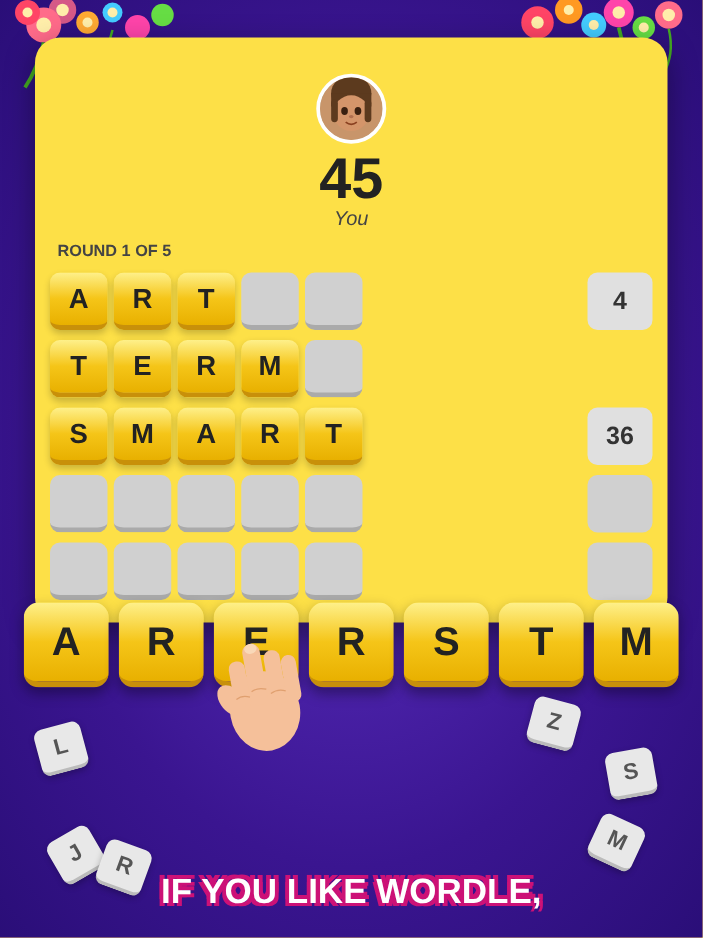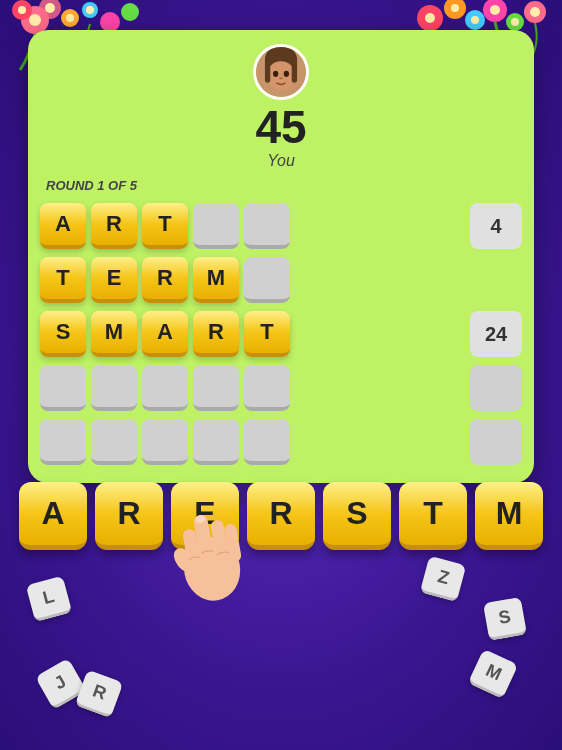--- a/index.html
+++ b/index.html
@@ -29,23 +29,23 @@
       height: 120px;
       pointer-events: none;
     }
 
     
     .game-card {
       position: absolute;
       top: 30px;
       left: 28px;
       right: 28px;
-      background: #bef264;
+      background: #fde047;
       border-radius: 20px;
-      padding: 0 0 18px 0;
+      padding: 15px 0 18px 0;
       box-shadow: 0 8px 24px rgba(0,0,0,0.4);
     }
 
     
     .score-header {
       display: flex;
       flex-direction: column;
       align-items: center;
       padding-top: 14px;
       padding-bottom: 8px;
@@ -78,21 +78,20 @@
       font-style: italic;
     }
 
     
     .round-label {
       font-size: 13px;
       font-weight: bold;
       color: #444;
       margin-left: 18px;
       margin-bottom: 10px;
-      font-style: italic;
     }
 
     
     .word-rows {
       padding: 0 12px;
       display: flex;
       flex-direction: column;
       gap: 8px;
     }
 
@@ -310,21 +309,21 @@
     </div>
 
     <div class="word-row">
       <div class="word-tiles">
         <div class="tile">S</div>
         <div class="tile">M</div>
         <div class="tile">A</div>
         <div class="tile">R</div>
         <div class="tile">T</div>
       </div>
-      <div class="score-box">24</div>
+      <div class="score-box">36</div>
     </div>
 
     <div class="word-row">
       <div class="word-tiles">
         <div class="tile empty"></div>
         <div class="tile empty"></div>
         <div class="tile empty"></div>
         <div class="tile empty"></div>
         <div class="tile empty"></div>
       </div>
@@ -375,13 +374,14 @@
 </div>
 
 <div class="scattered-letter" style="left: 30px; top: 580px; transform: rotate(-15deg);">L</div>
 <div class="scattered-letter" style="left: 42px; top: 665px; transform: rotate(-30deg);">J</div>
 <div class="scattered-letter" style="left: 80px; top: 675px; transform: rotate(20deg);">R</div>
 <div class="scattered-letter" style="right: 100px; top: 560px; transform: rotate(15deg);">Z</div>
 <div class="scattered-letter" style="right: 38px; top: 600px; transform: rotate(-10deg);">S</div>
 <div class="scattered-letter" style="right: 50px; top: 655px; transform: rotate(25deg);">M</div>
 
 <div class="promo-text" style="bottom: 20px;">
+  <div style="color:#fff; text-shadow: 3px 3px 0 #cc1177, -3px 3px 0 #cc1177, 3px -3px 0 #cc1177, -3px -3px 0 #cc1177;">IF YOU LIKE WORDLE,</div>
 </div>
 
 </body></html>

